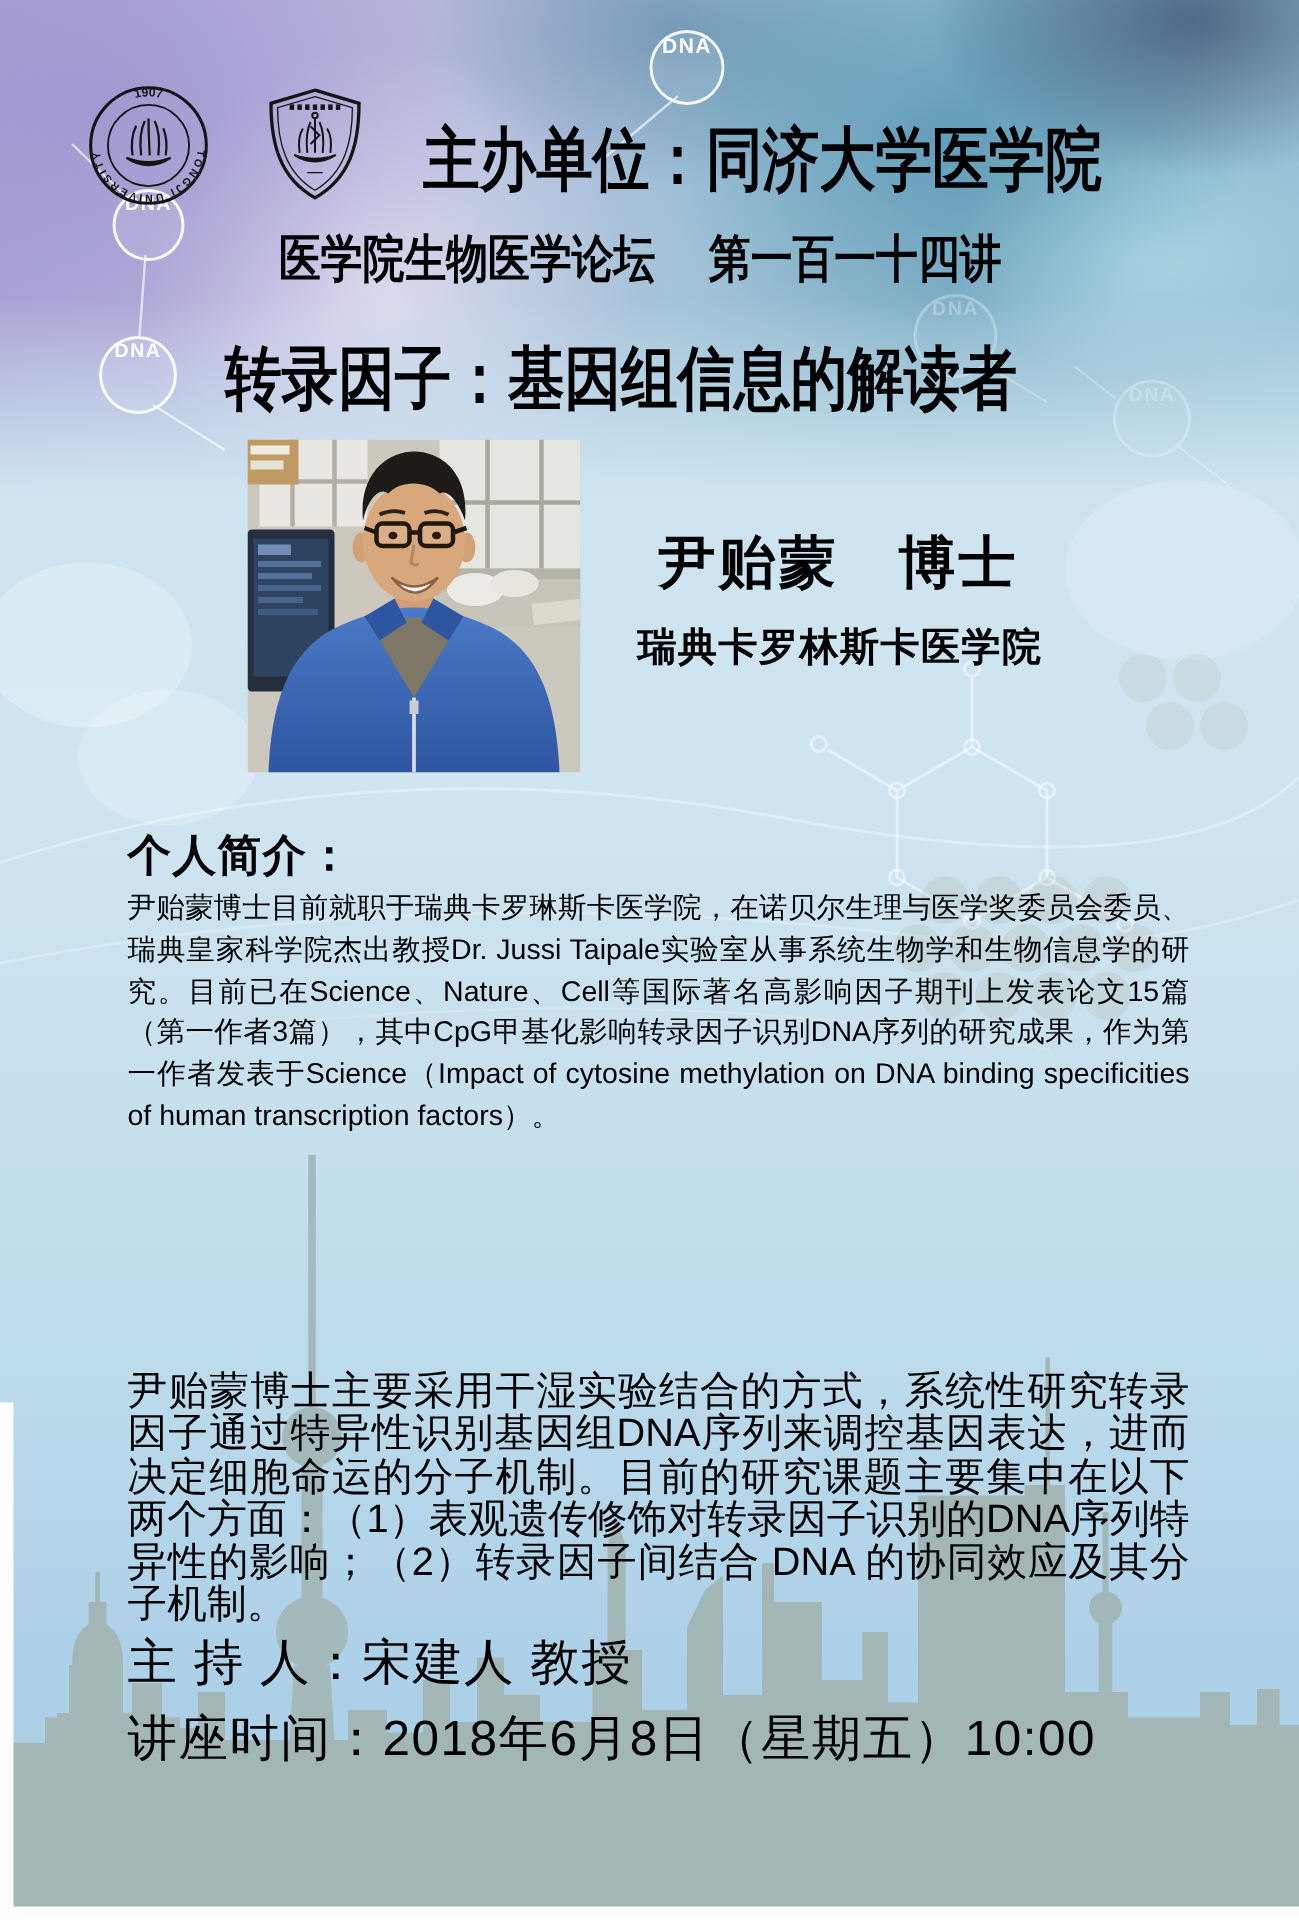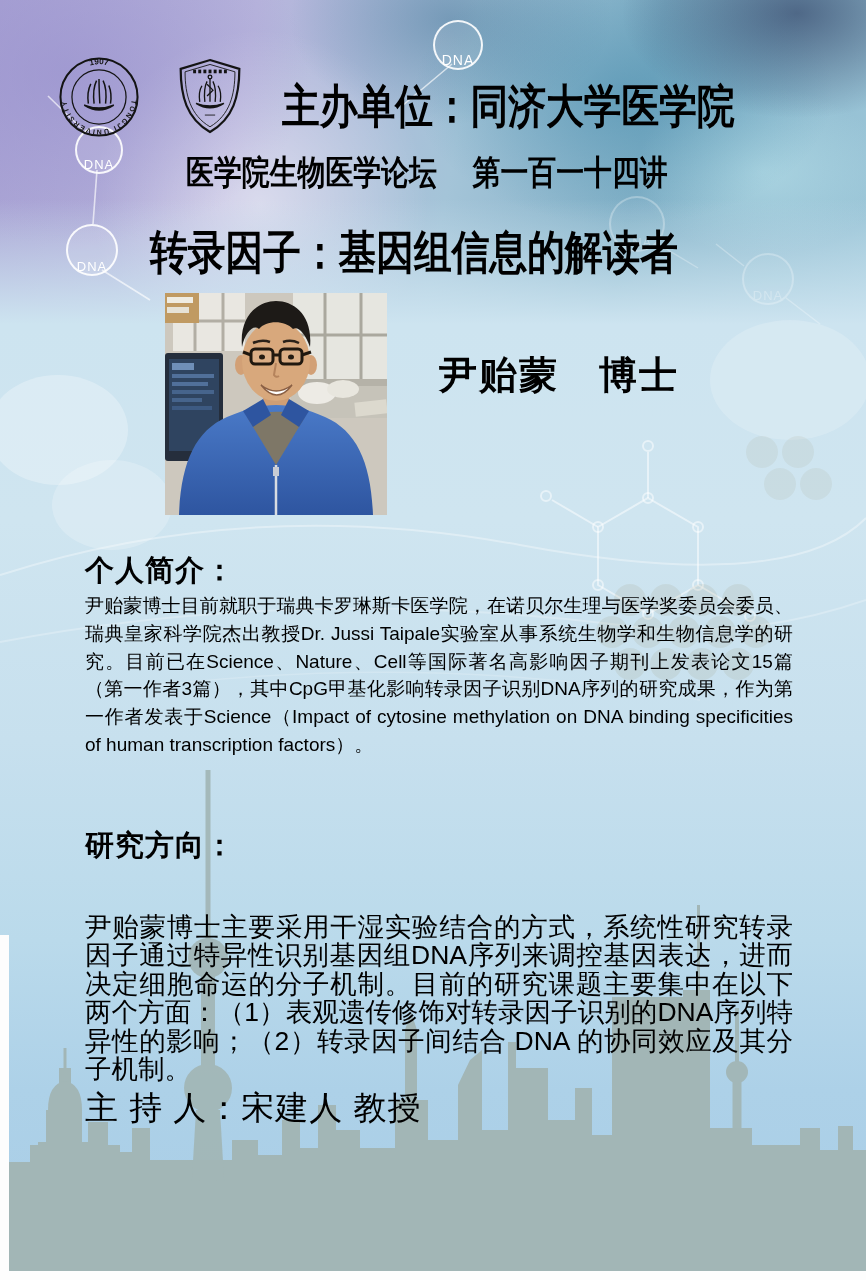--- a/index.html
+++ b/index.html
@@ -19,23 +19,23 @@
       radial-gradient(ellipse 320px 230px at 8% 22%, rgba(150,142,205,.55), transparent 75%),
       radial-gradient(ellipse 240px 250px at 30% 62%, rgba(255,255,255,.50), transparent 70%),
       radial-gradient(ellipse 180px 120px at 88% 52%, rgba(190,230,238,.55), transparent 70%),
       linear-gradient(100deg,#a9a3d4 0%,#b7b4dc 28%,#a4c4d8 52%,#84b2c8 72%,#9cc6d8 100%);
   }
   .collage:after{content:"";position:absolute;left:0;bottom:-1px;width:100%;height:40%;
     background:linear-gradient(to bottom, rgba(205,228,240,0) 0%, #cde4f0 95%);}
   
   .decor{position:absolute;left:0;top:0;z-index:2;pointer-events:none;}
   .dna-node{
-    position:absolute;z-index:2;display:flex;align-items:flex-end;justify-content:center;
+    position:absolute;z-index:2;display:flex;align-items:flex-start;justify-content:center;
     border:2px solid rgba(255,255,255,.9);border-radius:50%;
-    color:#fff;font-weight:normal;font-size:13px;letter-spacing:1px;
+    color:#fff;font-weight:bold;font-size:13px;letter-spacing:1px;
     background:rgba(255,255,255,.10);
   }
   .n1{left:75px;top:126px;width:44px;height:44px;}
   .n2{left:66px;top:224px;width:48px;height:48px;}
   .n3{left:433px;top:20px;width:46px;height:46px;font-size:14px;}
   .n4{left:609px;top:196px;width:52px;height:52px;opacity:.32;}
   .n5{left:742px;top:253px;width:48px;height:48px;opacity:.30;}
   
   .skyline{position:absolute;left:0;top:750px;z-index:1;}
   .edge-left{position:absolute;left:0;top:935px;width:9px;height:345px;background:#fdfdfd;z-index:4;}
@@ -307,22 +307,23 @@
       <ellipse cx="97" cy="64" rx="3" ry="2.5" fill="#241b12"></ellipse>
       <ellipse cx="126" cy="64" rx="3" ry="2.5" fill="#241b12"></ellipse>
       <path d="M88,50 Q97,46 105,49" stroke="#2a2118" stroke-width="2.5" fill="none"></path>
       <path d="M118,49 Q126,46 134,50" stroke="#2a2118" stroke-width="2.5" fill="none"></path>
       <path d="M111,70 L109,82 Q111,85 114,83" stroke="#b5835c" stroke-width="2" fill="none"></path>
       <path d="M96,92 Q111,104 127,92 Q112,112 96,92 Z" fill="#ffffff" stroke="#8a5f44" stroke-width="1.5"></path>
     </g>
   </svg>
 
   <div class="layer speaker-name">尹贻蒙　博士</div>
+  <div class="layer speaker-affil">瑞典卡罗林斯卡医学院</div>
 
   <div class="layer sec-head bio-head">个人简介：</div>
   <div class="layer bio-text">尹贻蒙博士目前就职于瑞典卡罗琳斯卡医学院，在诺贝尔生理与医学奖委员会委员、瑞典皇家科学院杰出教授Dr. Jussi Taipale实验室从事系统生物学和生物信息学的研究。目前已在Science、Nature、Cell等国际著名高影响因子期刊上发表论文15篇（第一作者3篇），其中CpG甲基化影响转录因子识别DNA序列的研究成果，作为第一作者发表于Science（Impact of cytosine methylation on DNA binding specificities of human transcription factors）。</div>
 
-  <div class="layer sec-head res-head">研究方向：</div>
   <div class="layer res-text">尹贻蒙博士主要采用干湿实验结合的方式，系统性研究转录因子通过特异性识别基因组DNA序列来调控基因表达，进而决定细胞命运的分子机制。目前的研究课题主要集中在以下两个方面：（1）表观遗传修饰对转录因子识别的DNA序列特异性的影响；（2）转录因子间结合 DNA 的协同效应及其分子机制。</div>
 
   <div class="layer footer-line f1">主 持 人：宋建人 教授</div>
+  <div class="layer footer-line f2">讲座时间：2018年6月8日（星期五）10:00</div>
 
 </div>
 
 </body></html>

